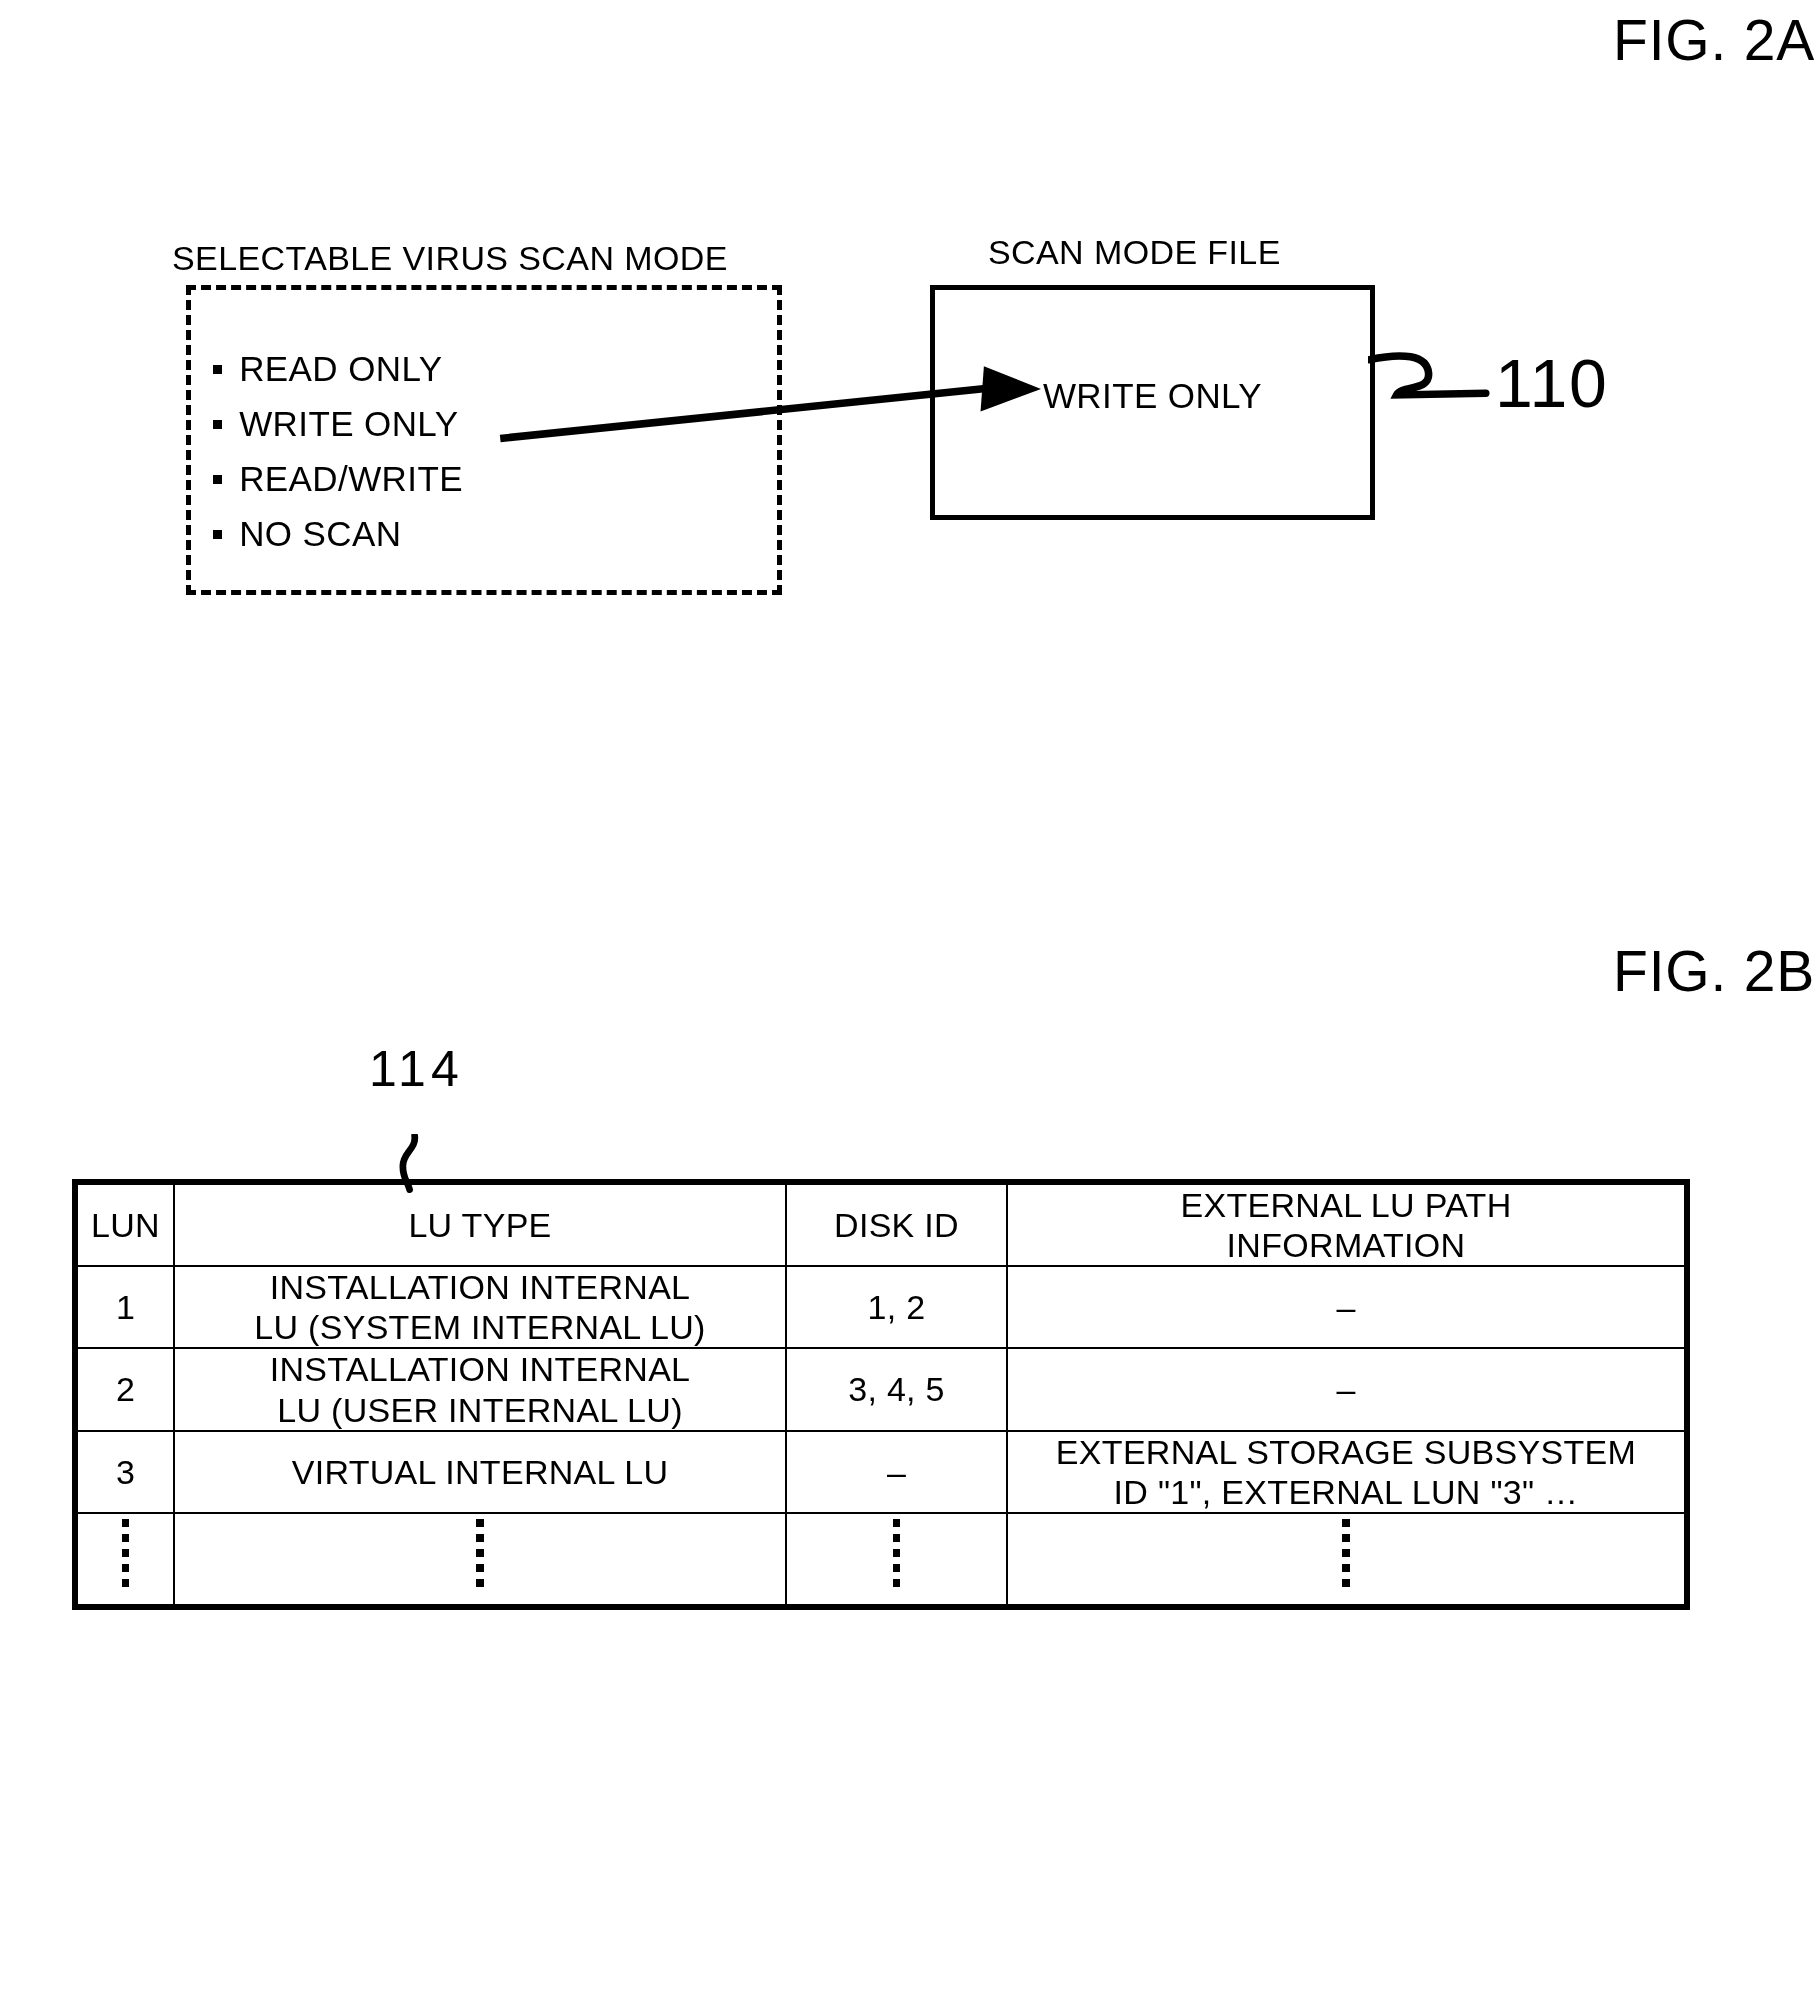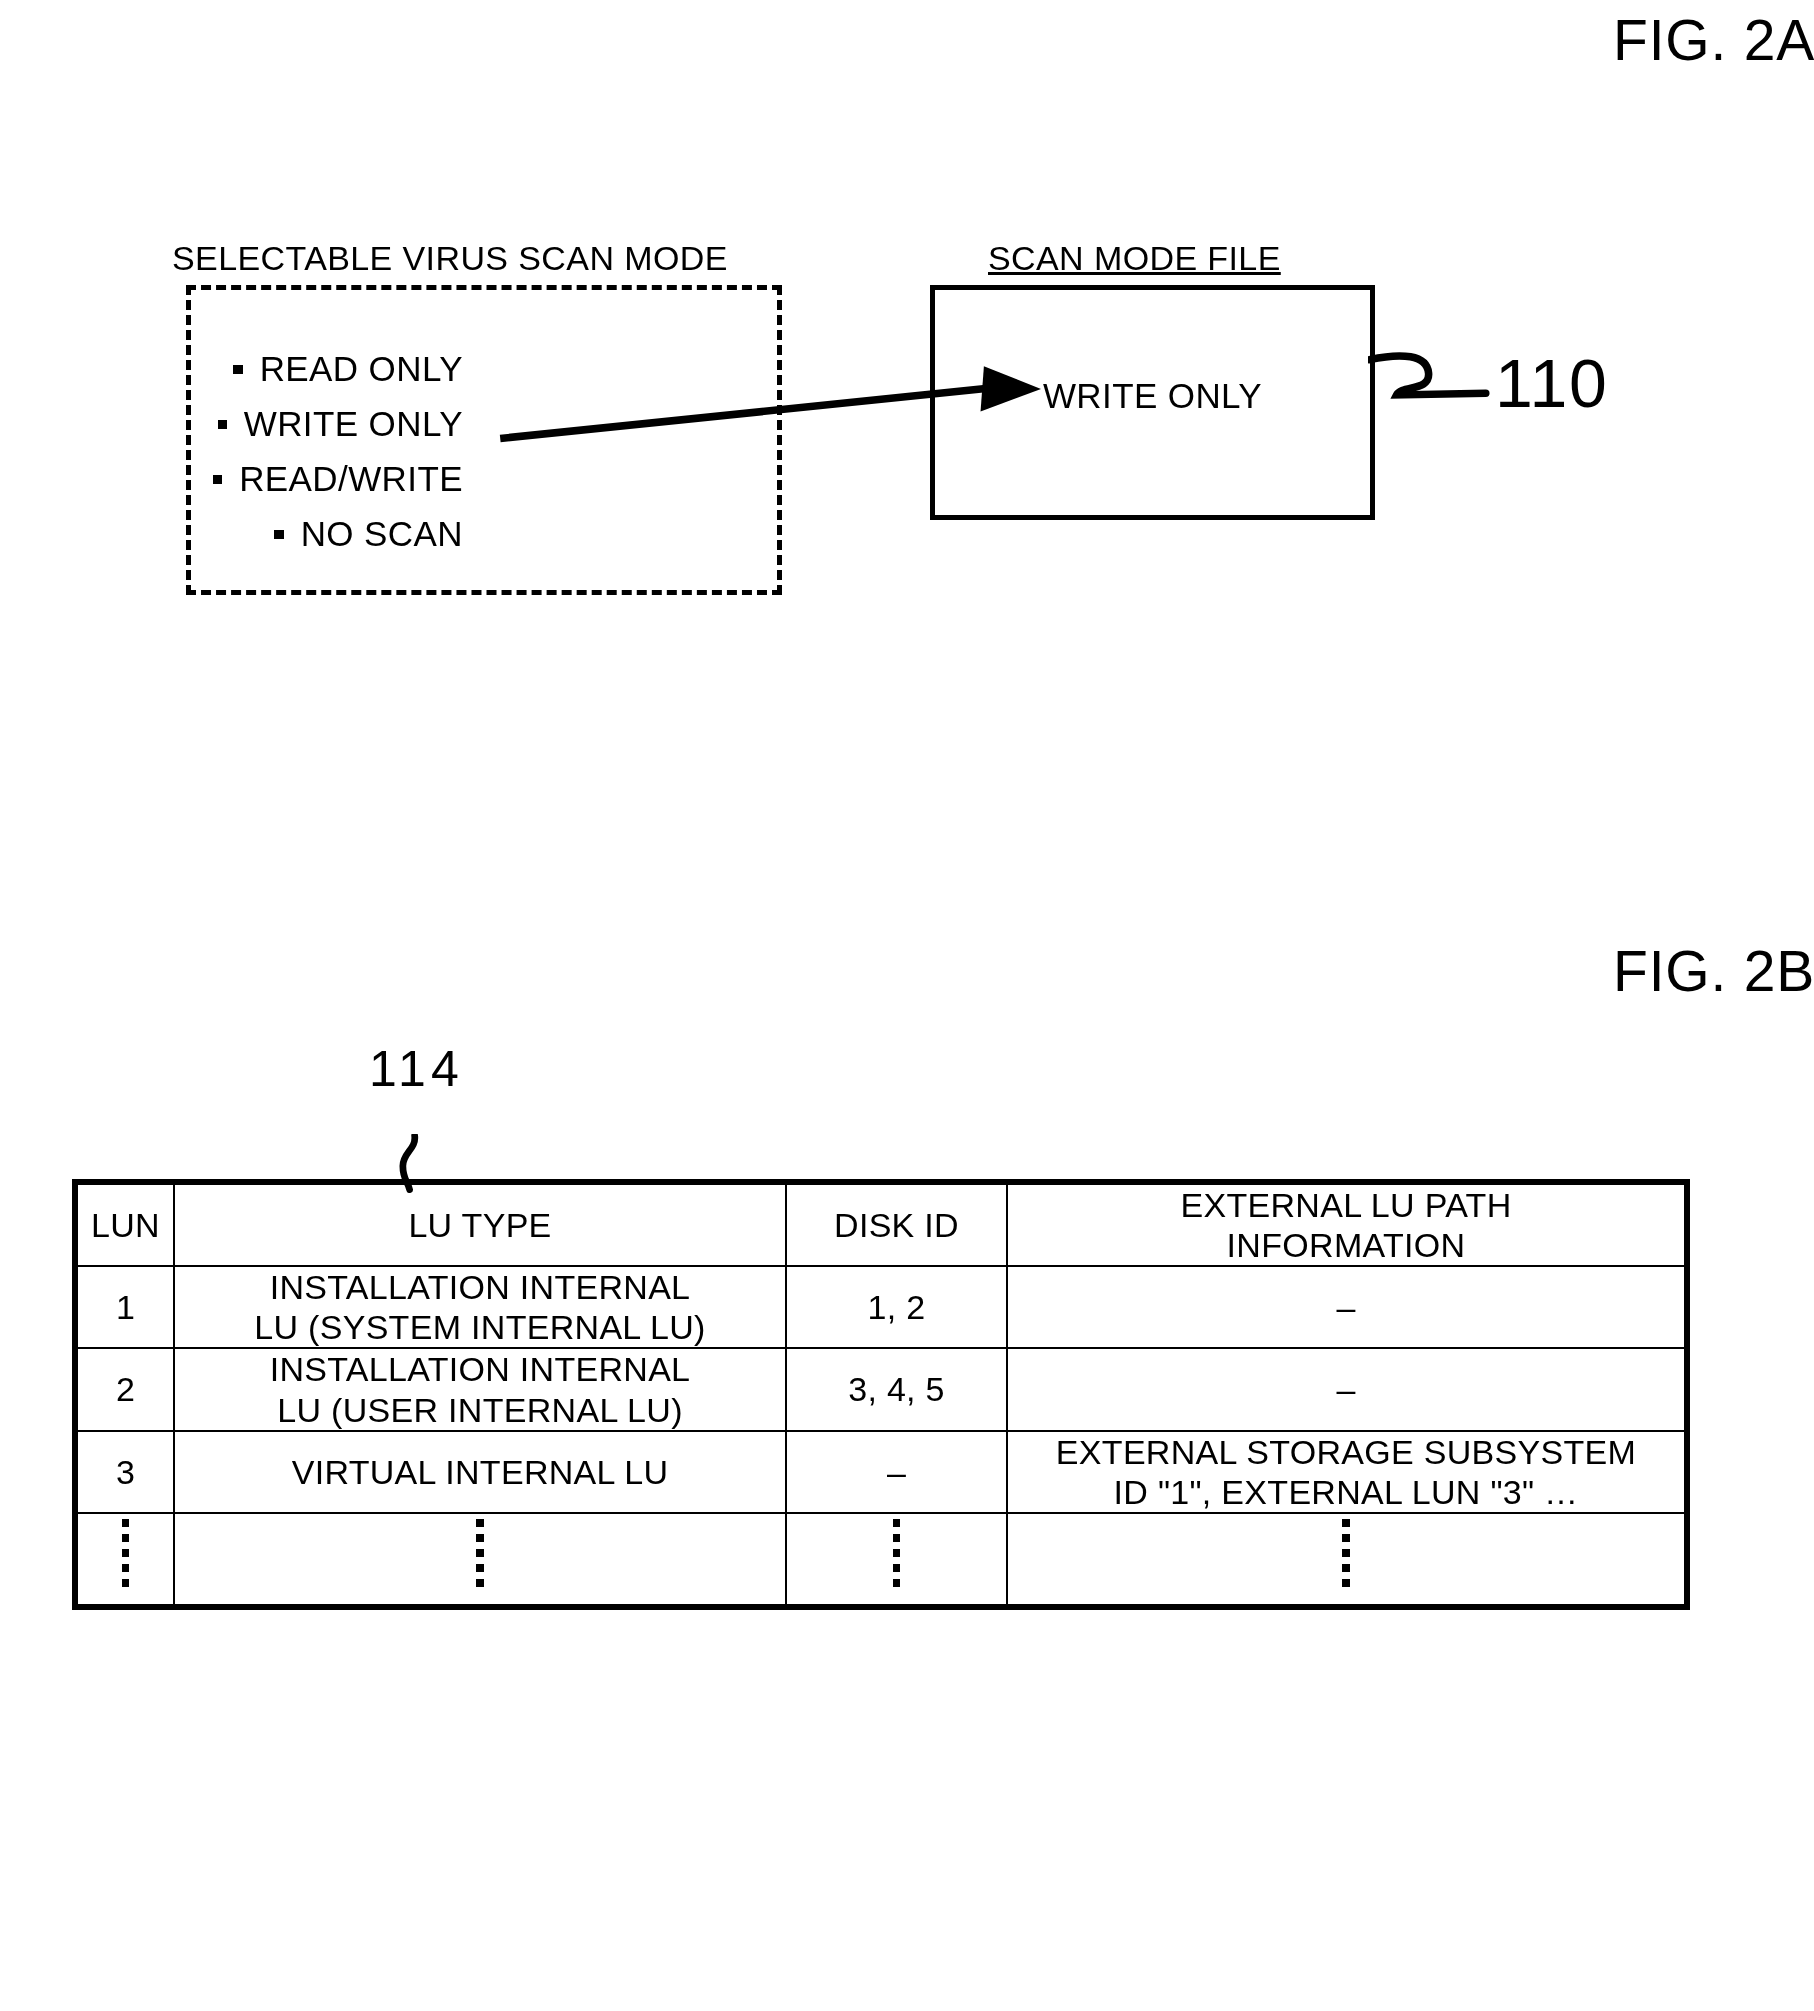--- a/index.html
+++ b/index.html
@@ -29,39 +29,38 @@
   #fig-2b-title { top: 938px; }
 
   
   .caption {
     position: absolute;
     font-size: 34px;
     letter-spacing: 0.4px;
     white-space: nowrap;
   }
   #selectable-caption { left: 172px; top: 239px; }
-  #scanmodefile-caption { left: 988px; top: 239px; text-decoration: underline; }
+  #scanmodefile-caption { left: 988px; top: 233px; }
 
   #mode-list-box {
     position: absolute;
     left: 186px;
     top: 285px;
     width: 596px;
     height: 310px;
     border: 5.9px dashed #000;
     box-sizing: border-box;
   }
   #mode-list {
     position: absolute;
     left: 213px;
     top: 341px;
     margin: 0;
     padding: 0;
     list-style: none;
-    text-align: right;
   }
   #mode-list li {
     font-size: 35px;
     letter-spacing: 0.4px;
     height: 55px;
     line-height: 55px;
     white-space: nowrap;
   }
   #mode-list li .bullet {
     display: inline-block;

